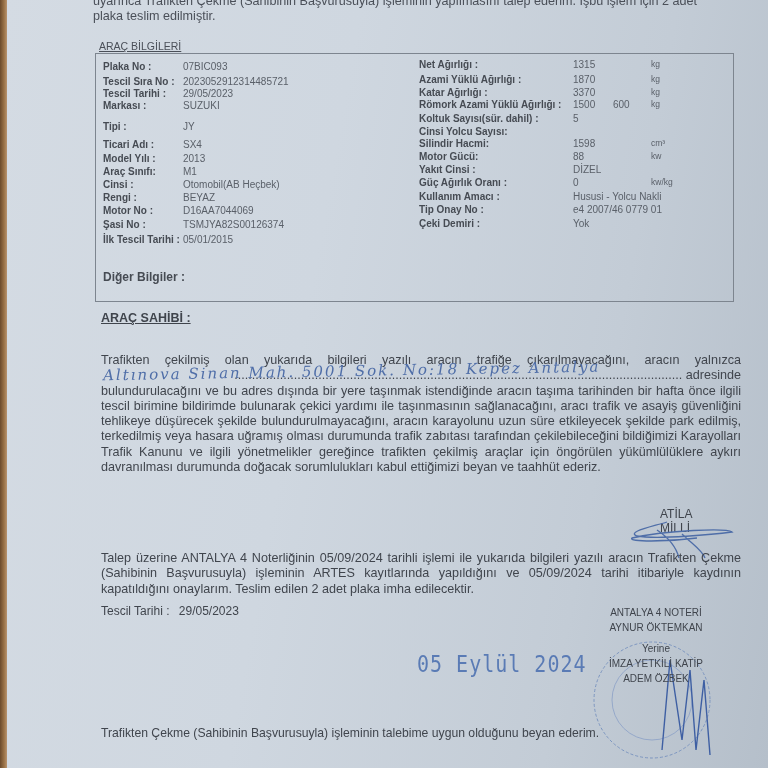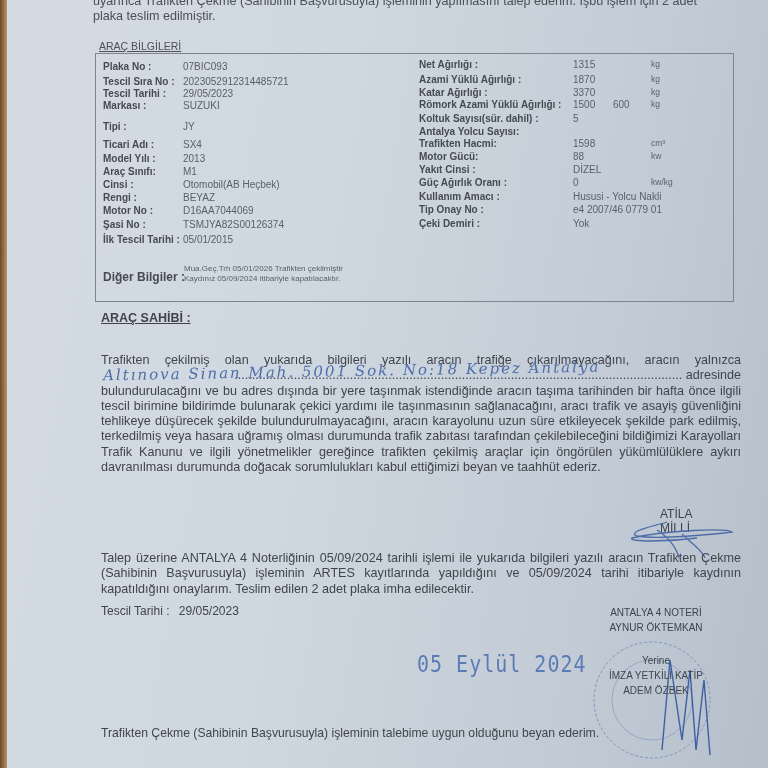--- a/index.html
+++ b/index.html
@@ -150,27 +150,27 @@
         <span class="val2">600</span>
         <span class="unit">kg</span>
       </div>
       <div class="rrow" style="left: 412px; top: 113px; width: 300px;">
         <span class="lbl">Koltuk Sayısı(sür. dahil) :</span>
         <span class="val">5</span>
         <span class="val2"></span>
         <span class="unit"></span>
       </div>
       <div class="rrow" style="left: 412px; top: 126px; width: 300px;">
-        <span class="lbl">Antalya Yolcu Sayısı:</span>
+        <span class="lbl">Cinsi Yolcu Sayısı:</span>
         <span class="val"></span>
         <span class="val2"></span>
         <span class="unit"></span>
       </div>
       <div class="rrow" style="left: 412px; top: 138px; width: 300px;">
-        <span class="lbl">Trafikten Hacmi:</span>
+        <span class="lbl">Silindir Hacmi:</span>
         <span class="val">1598</span>
         <span class="val2"></span>
         <span class="unit">cm³</span>
       </div>
       <div class="rrow" style="left: 412px; top: 151px; width: 300px;">
         <span class="lbl">Motor Gücü:</span>
         <span class="val">88</span>
         <span class="val2"></span>
         <span class="unit">kw</span>
       </div>
@@ -200,24 +200,20 @@
       </div>
       <div class="rrow" style="left: 412px; top: 218px; width: 300px;">
         <span class="lbl">Çeki Demiri :</span>
         <span class="val">Yok</span>
         <span class="val2"></span>
         <span class="unit"></span>
       </div>
     </div>
 
   <div class="other-lbl">Diğer Bilgiler :</div>
-  <div class="other-val">
-    <div>Mua.Geç.Trh 05/01/2026 Trafikten çekilmiştir</div>
-    <div>Kaydınız 05/09/2024 itibariyle kapatılacaktır.</div>
-  </div>
 
   <div class="owner-title">ARAÇ SAHİBİ :</div>
 
   <div class="body-text">
     <div style="text-align-last:justify">Trafikten çekilmiş olan yukarıda bilgileri yazılı aracın trafiğe çıkarılmayacağını, aracın yalnızca</div>
     <div style="overflow:hidden;white-space:nowrap;text-align:right">................................................................................................................................ adresinde</div>
     <div>bulundurulacağını ve bu adres dışında bir yere taşınmak istendiğinde aracın taşıma tarihinden bir hafta önce ilgili tescil birimine bildirimde bulunarak çekici yardımı ile taşınmasının sağlanacağını, aracı trafik ve asayiş güvenliğini tehlikeye düşürecek şekilde bulundurulmayacağını, aracın karayolunu uzun süre etkileyecek şekilde park edilmiş, terkedilmiş veya hasara uğramış olması durumunda trafik zabıtası tarafından çekilebileceğini bildiğimizi Karayolları Trafik Kanunu ve ilgili yönetmelikler gereğince trafikten çekilmiş araçlar için öngörülen yükümlülüklere aykırı davranılması durumunda doğacak sorumlulukları kabul ettiğimizi beyan ve taahhüt ederiz.</div>
   </div>
   <div class="handwriting">Altınova Sinan Mah. 5001 Sok. No:18 Kepez Antalya</div>
 
@@ -234,21 +230,21 @@
 
   <svg class="seal" width="130" height="130">
     <circle cx="60" cy="60" r="58" stroke="#7d96c0" stroke-width="1" fill="none" stroke-dasharray="3 2"></circle>
     <circle cx="60" cy="60" r="40" stroke="#8aa0c6" stroke-width="0.8" fill="none"></circle>
     <path d="M70 110 L78 20 L90 100 L98 30 L104 110 L112 40 L118 115" stroke="#3e5fa3" stroke-width="1.4" fill="none"></path>
   </svg>
 
   <div class="notary">
     <div>ANTALYA 4 NOTERİ</div>
     <div>AYNUR ÖKTEMKAN</div>
-    <div style="margin-top:18px">Yerine</div>
+    <div style="margin-top:6px">Yerine</div>
     <div>İMZA YETKİLİ KATİP</div>
     <div>ADEM ÖZBEK</div>
   </div>
 
   <div class="stamp-date">05 Eylül 2024</div>
 
   <div class="final">Trafikten Çekme (Sahibinin Başvurusuyla) işleminin talebime uygun olduğunu beyan ederim.</div>
 </div>
 
 </body></html>

